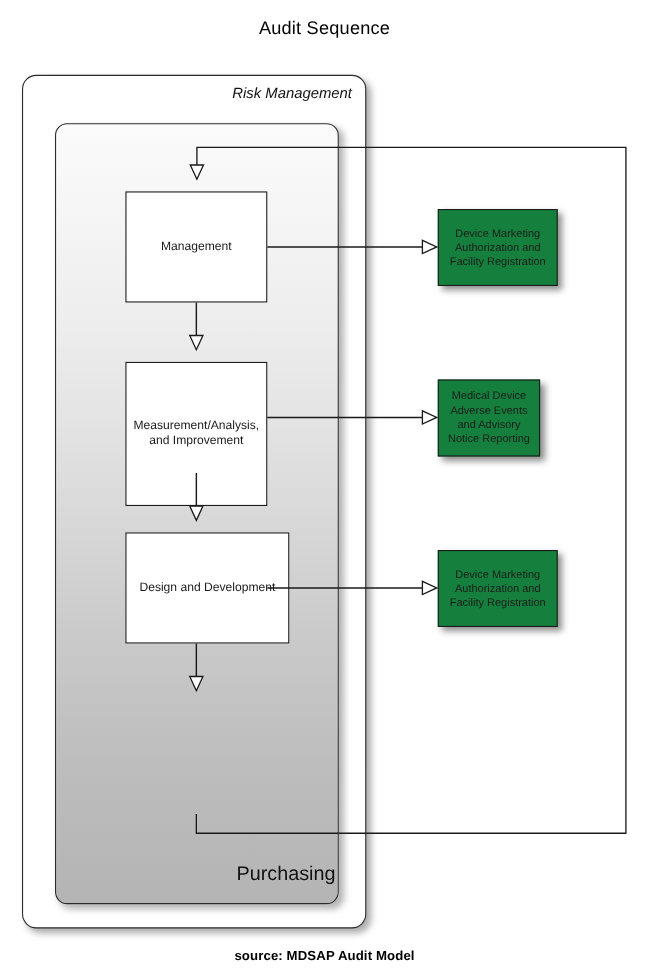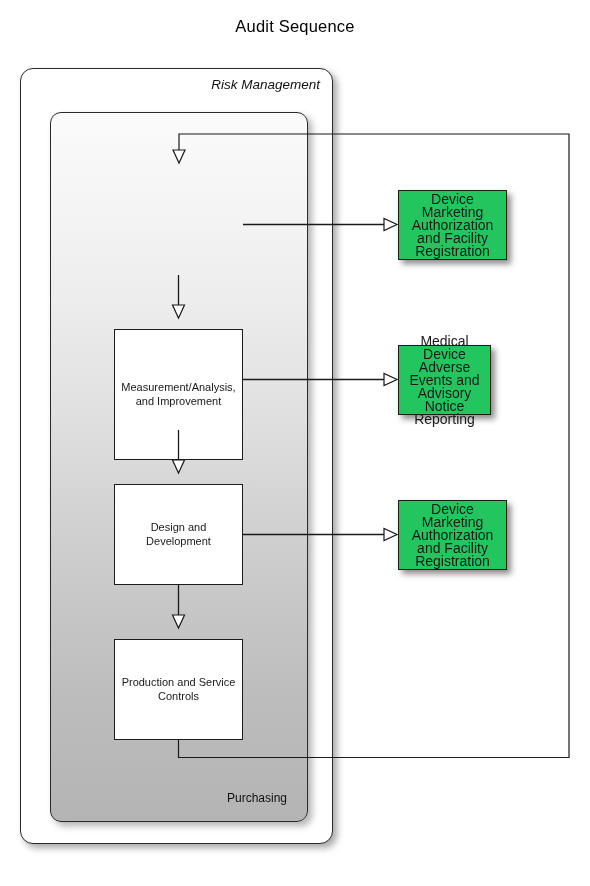--- a/index.html
+++ b/index.html
@@ -84,23 +84,23 @@
                 #ededed 26%,
                 #e2e2e2 40%,
                 #d5d5d5 54%,
                 #c8c8c8 68%,
                 #bdbdbd 82%,
                 #b4b4b4 100%);
     box-shadow: 4px 4px 7px rgba(0,0,0,0.30);
   }
   .inner-pool-label {
     position: absolute;
-    right: 20px;
+    right: 2px;
     bottom: 16px;
-    font-size: 12px;
+    font-size: 18px;
     color: #111111;
     white-space: nowrap;
   }
 
   
   .proc-box {
     position: absolute;
     background: #ffffff;
     border: 1.3px solid #1c1c1c;
     box-sizing: border-box;
@@ -110,28 +110,28 @@
     text-align: center;
     font-size: 11px;
     line-height: 13.5px;
     color: #1a1a1a;
   }
   .proc-box span { display: block; padding: 0 6px; }
 
   
   .out-box {
     position: absolute;
-    background: #22c55e;
+    background: #15803d;
     border: 1.4px solid #1c1c1c;
     box-sizing: border-box;
     display: flex;
     align-items: center;
     justify-content: center;
     text-align: center;
-    font-size: 14px;
+    font-size: 10px;
     line-height: 13px;
     color: #1a1a1a;
     box-shadow: 4px 4px 6px rgba(0,0,0,0.45);
   }
   .out-box span { display: block; padding: 0 5px; }
 
   
   #connectors {
     position: absolute;
     left: 0;
@@ -164,32 +164,32 @@
   <div class="title">Audit Sequence</div>
 
   <div class="outer-pool">
     <div class="outer-pool-label">Risk Management</div>
   </div>
 
   <div class="inner-pool">
     <div class="inner-pool-label">Purchasing</div>
   </div>
 
+  <div class="proc-box" style="left:114px; top:174px; width:129px; height:101px;">
+    <span>Management</span>
+  </div>
 
   <div class="proc-box" style="left:114px; top:329px; width:129px; height:131px;">
     <span>Measurement/Analysis, and Improvement</span>
   </div>
 
-  <div class="proc-box" style="left:114px; top:484px; width:129px; height:101px;">
+  <div class="proc-box" style="left:114px; top:484px; width:149px; height:101px;">
     <span>Design and Development</span>
   </div>
 
-  <div class="proc-box" style="left:114px; top:639px; width:129px; height:101px;">
-    <span>Production and Service Controls</span>
-  </div>
 
   <div class="out-box" style="left:398px; top:190px; width:109px; height:70px;">
     <span>Device Marketing Authorization and Facility Registration</span>
   </div>
 
   <div class="out-box" style="left:398px; top:345px; width:93px; height:70px;">
     <span>Medical Device Adverse Events and Advisory Notice Reporting</span>
   </div>
 
   <div class="out-box" style="left:398px; top:500px; width:109px; height:70px;">
@@ -214,14 +214,15 @@
     <polygon class="head" points="384,218.5 384,230.5 397,224.5"></polygon>
 
     <line class="edge" x1="243" y1="379.5" x2="384" y2="379.5"></line>
     <polygon class="head" points="384,373.5 384,385.5 397,379.5"></polygon>
 
     <line class="edge" x1="243" y1="534.5" x2="384" y2="534.5"></line>
     <polygon class="head" points="384,528.5 384,540.5 397,534.5"></polygon>
 
   </svg>
 
+  <div class="source">source:  MDSAP Audit Model</div>
 
 </div>
 
 </body></html>

